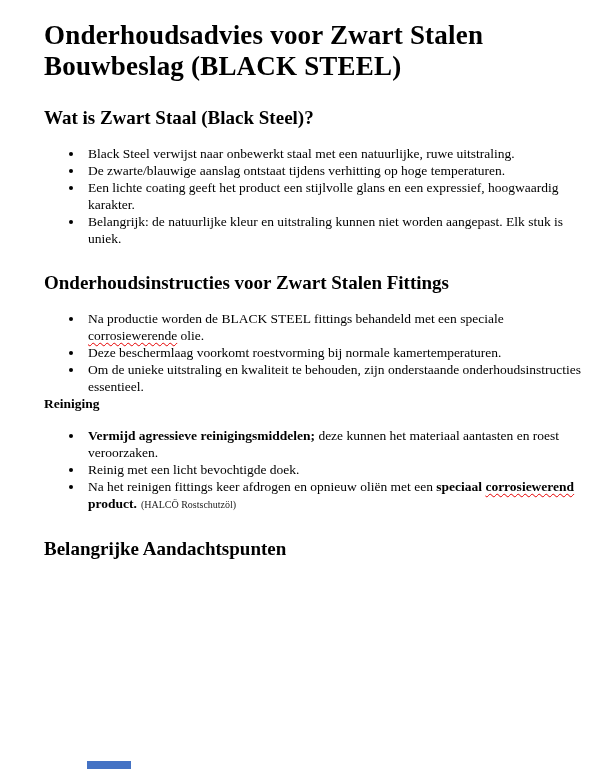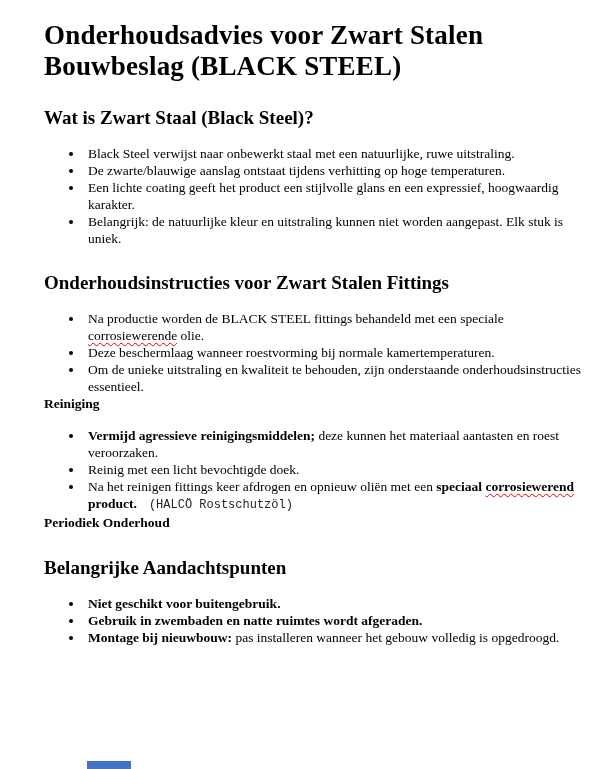--- a/index.html
+++ b/index.html
@@ -43,23 +43,23 @@
   .b { font-weight:bold; }
   .sq {
     text-decoration-line:underline;
     text-decoration-style:wavy;
     text-decoration-color:#e60000;
     text-decoration-thickness:1px;
     text-underline-offset:2px;
     text-align:right;
   }
   .note {
-    font-family:Liberation Mono, monospace;
-    font-size:12px;
-    margin-left:12px;
+    font-family:Liberation Serif, serif;
+    font-size:10px;
+    margin-left:4px;
     color:#222;
   }
   .bottom-accent {
     position:absolute;
     left:87px;
     bottom:0;
     width:44px;
     height:8px;
     background:#4472c4;
   }
@@ -75,35 +75,29 @@
   <ul class="bullets">
     <li>Black Steel verwijst naar onbewerkt staal met een natuurlijke, ruwe uitstraling.</li>
     <li>De zwarte/blauwige aanslag ontstaat tijdens verhitting op hoge temperaturen.</li>
     <li>Een lichte coating geeft het product een stijlvolle glans en een expressief, hoogwaardig karakter.</li>
     <li>Belangrijk: de natuurlijke kleur en uitstraling kunnen niet worden aangepast. Elk stuk is uniek.</li>
   </ul>
 
   <h2 class="section-heading">Onderhoudsinstructies voor Zwart Stalen Fittings</h2>
   <ul class="bullets">
     <li><span>Na productie worden de BLACK STEEL fittings behandeld met een speciale </span><span class="sq">corrosiewerende</span><span> olie.</span></li>
-    <li>Deze beschermlaag wanneer roestvorming bij normale kamertemperaturen.</li>
+    <li>Deze beschermlaag voorkomt roestvorming bij normale kamertemperaturen.</li>
     <li>Om de unieke uitstraling en kwaliteit te behouden, zijn onderstaande onderhoudsinstructies essentieel.</li>
   </ul>
 
   <h3 class="sub-heading">Reiniging</h3>
   <ul class="bullets">
     <li><span class="b">Vermijd agressieve reinigingsmiddelen;</span><span> deze kunnen het materiaal aantasten en roest veroorzaken.</span></li>
     <li>Reinig met een licht bevochtigde doek.</li>
     <li><span>Na het reinigen fittings keer afdrogen en opnieuw oliën met een </span><span class="b">speciaal </span><span class="b sq">corrosiewerend</span><span class="b"> product.</span><span class="note">(HALCÖ Rostschutzöl)</span></li>
   </ul>
 
-  <h3 class="sub-heading">Periodiek Onderhoud</h3>
 
   <h2 class="section-heading">Belangrijke Aandachtspunten</h2>
-  <ul class="bullets">
-    <li class="b">Niet geschikt voor buitengebruik.</li>
-    <li class="b">Gebruik in zwembaden en natte ruimtes wordt afgeraden.</li>
-    <li><span class="b">Montage bij nieuwbouw:</span><span> pas installeren wanneer het gebouw volledig is opgedroogd.</span></li>
-  </ul>
 
 </div>
 
 <div class="bottom-accent"></div>
 
 </body></html>

